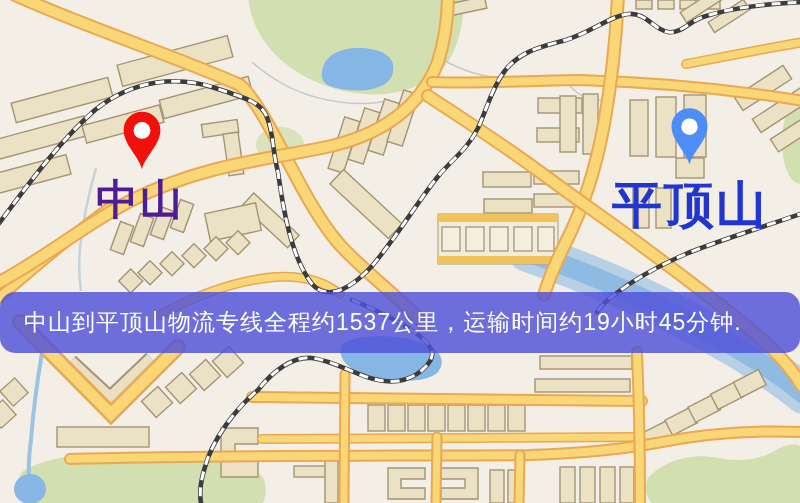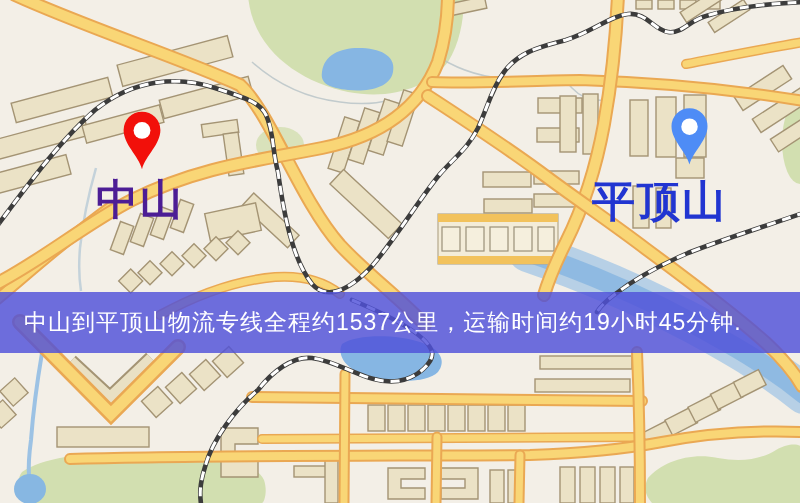--- a/index.html
+++ b/index.html
@@ -18,21 +18,21 @@
   .rwb{fill:none;stroke:#3c3c3c;stroke-width:4.6;stroke-linecap:round;}
   .rwd{fill:none;stroke:#ffffff;stroke-width:3;stroke-dasharray:9 7;}
   
   .marker{position:absolute;}
   .pin{display:block;filter:none;}
   .pin-label{
     position:absolute;font-weight:700;line-height:1;white-space:nowrap;
     letter-spacing:2px;
   }
   .label-origin{left:96px;top:179px;font-size:42px;}
-  .label-dest{left:592px;top:180px;font-size:43px;}
+  .label-dest{left:612px;top:180px;font-size:50px;}
   
   .banner{
     position:absolute;left:0;top:292px;width:800px;height:61px;
     display:flex;align-items:center;justify-content:flex-start;
   }
   .banner-text{
     padding-left:24px;font-size:23px;letter-spacing:1px;white-space:nowrap;
   }
 </style>
 </head>
@@ -243,17 +243,17 @@
   <div class="pin-label label-origin" style="color: #4c1d95;">中山</div>
 
   <div class="marker" style="left:667px;top:104px;width:45px;height:64px;">
     <svg class="pin" width="45" height="64" viewBox="0 0 60 80">
       <path d="M30 78 C25 60 6 46 6 27 A24 24 0 1 1 54 27 C54 46 35 60 30 78 Z" fill="#4e8cf6"></path>
       <circle cx="30" cy="27.5" r="11" fill="#ffffff"></circle>
     </svg>
   </div>
   <div class="pin-label label-dest" style="color: rgb(33, 53, 209);">平顶山</div>
 
-  <div class="banner" style="background-color: rgba(79, 80, 217, 0.82);">
+  <div class="banner" style="background-color: rgba(79, 80, 217, 0.82); border-radius: 15px;">
     <div class="banner-text" style="color: rgb(255, 255, 255);">中山到平顶山物流专线全程约1537公里，运输时间约19小时45分钟.</div>
   </div>
 
 </div>
 
 </body></html>

